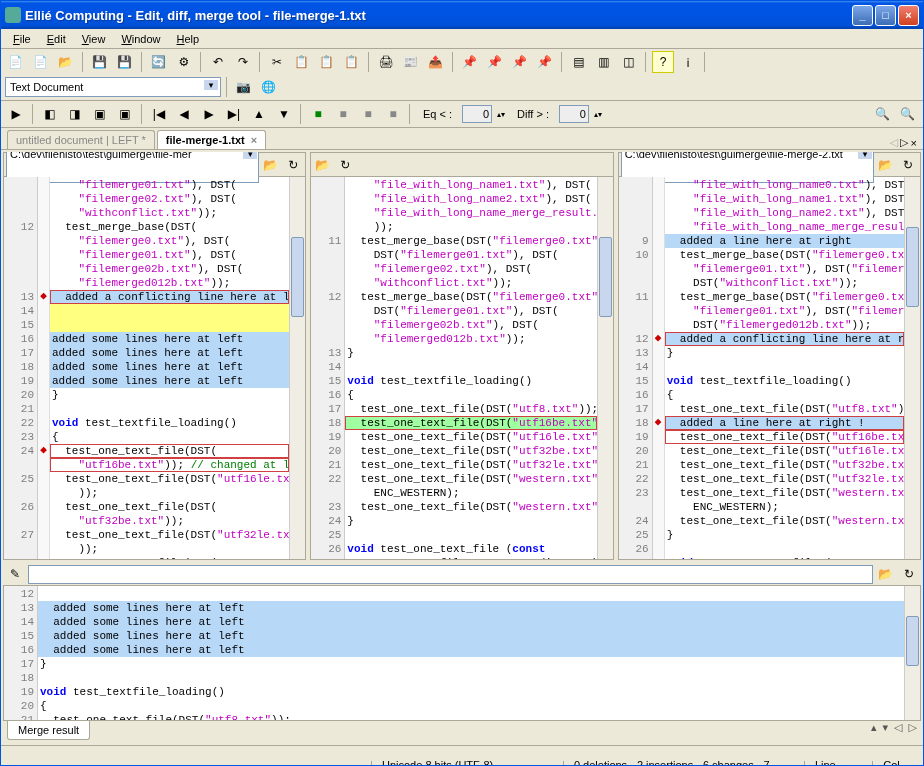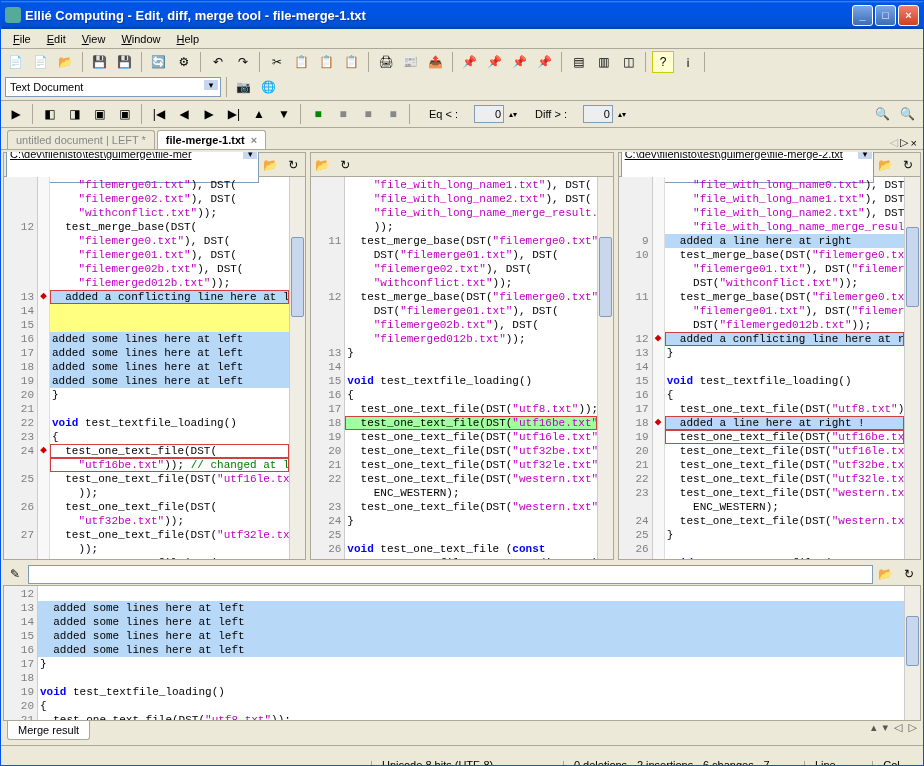--- a/index.html
+++ b/index.html
@@ -78,21 +78,21 @@
 .dropdown::after {
   content: "▾";
   position: absolute;
   right: 2px;
   top: 2px;
   width: 14px;
   background: #c8d6ee;
   text-align: center;
   font-size: 9px;
 }
-.spin-label { font-size: 11px; margin: 0 13px; }
+.spin-label { font-size: 11px; margin: 0 7px; }
 .spin-input {
   width: 30px; height: 18px;
   border: 1px solid #7f9db9;
   background: #eee;
   text-align: right;
   padding-right: 2px;
   font-size: 11px;
 }
 .tab-bar {
   height: 22px;
@@ -150,21 +150,20 @@
 .path-input {
   flex: 1;
   border: 1px solid #7f9db9;
   background: white;
   height: 36px;
   padding: 0 16px 1px 3px;
   font-size: 11px;
   white-space: nowrap;
   overflow: hidden;
   position: relative;
-  text-decoration: underline;
 }
 .path-input::after {
   content: "▾"; position: absolute; right: 1px; top: 1px;
   width: 14px; background: #c8d6ee; text-align: center; font-size: 9px;
 }
 .ph-btn { width: 20px; height: 20px; display:flex; align-items:center; justify-content:center; cursor:pointer; font-size:12px; }
 .code-area {
   flex: 1;
   overflow: hidden;
   display: flex;

